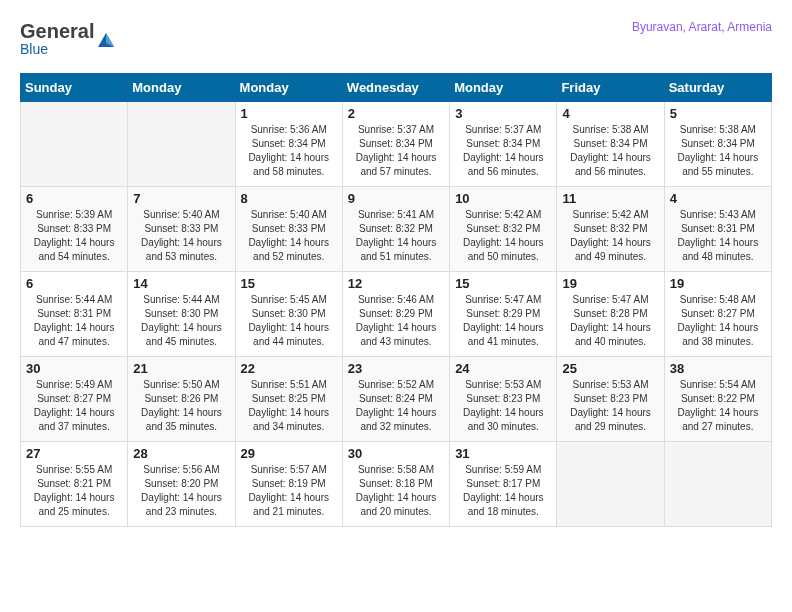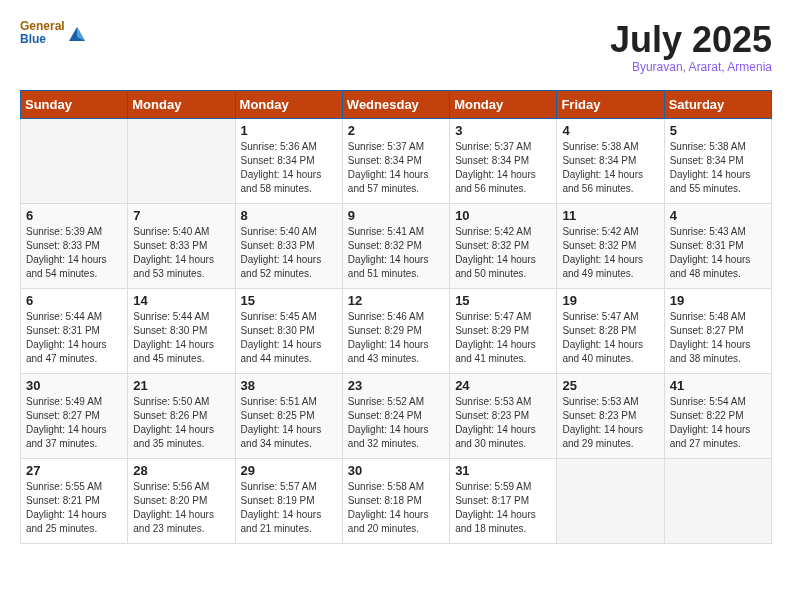--- a/index.html
+++ b/index.html
@@ -19,27 +19,27 @@
     .logo {
       display: flex;
       align-items: center;
     }
     .logo-text {
       display: flex;
       flex-direction: column;
       line-height: 1.1;
     }
     .logo-general {
-      font-size: 12px;
-      font-weight: bold;
-      color: #a16207;
+      font-size: 20px;
+      font-weight: bold;
+      color: #404040;
     }
     .logo-blue {
-      font-size: 12px;
-      font-weight: bold;
+      font-size: 14px;
+      font-weight: normal;
       color: #1a5fa8;
     }
     .logo-icon {
       width: 20px;
       height: 20px;
       margin-left: 2px;
     }
     .title-block {
       text-align: right;
     }
@@ -52,21 +52,21 @@
     .location {
       font-size: 12px;
       color: #8b5cf6;
     }
     .calendar {
       width: 100%;
       border-collapse: collapse;
       border: 1px solid #ccc;
     }
     .calendar th {
-      background-color: #c2410c;
+      background-color: #0369a1;
       color: #fff;
       font-size: 13px;
       font-weight: bold;
       padding: 6px 4px;
       text-align: left;
       border: 1px solid #1a5fa8;
     }
     .calendar td {
       vertical-align: top;
       padding: 4px 5px;
@@ -88,41 +88,41 @@
       font-size: 13px;
       font-weight: bold;
       color: #222;
       display: block;
       margin-bottom: 2px;
     }
     .day-info {
       font-size: 10px;
       color: #333;
       line-height: 1.4;
+      text-align: center;
     }
     .empty-cell {
       background: #f5f5f5 !important;
     }
   </style>
 </head>
 <body>
 
 <div class="header">
   <div class="logo">
     <div class="logo-text">
       <span class="logo-general">General</span>
       <span class="logo-blue">Blue</span>
     </div>
     <svg class="logo-icon" viewBox="0 0 20 20">
       <polygon points="2,18 10,4 18,18" fill="#1a5fa8"></polygon>
       <polygon points="10,4 18,18 10,14" fill="#4a9fd4"></polygon>
     </svg>
   </div>
   <div class="title-block">
-    <div class="month-year">July 2025</div>
     <div class="location">Byuravan, Ararat, Armenia</div>
   </div>
 </div>
 
 <table class="calendar">
   <thead>
     <tr>
     <th>Sunday</th>
         <th>Monday</th>
         <th>Monday</th>
@@ -220,37 +220,37 @@
       <tr>
         <td>
           <span class="day-number">30</span>
           <div class="day-info">Sunrise: 5:49 AM<br>Sunset: 8:27 PM<br>Daylight: 14 hours and 37 minutes.</div>
         </td>
         <td>
           <span class="day-number">21</span>
           <div class="day-info">Sunrise: 5:50 AM<br>Sunset: 8:26 PM<br>Daylight: 14 hours and 35 minutes.</div>
         </td>
         <td>
-          <span class="day-number">38</span>
+          <span class="day-number">22</span>
           <div class="day-info">Sunrise: 5:51 AM<br>Sunset: 8:25 PM<br>Daylight: 14 hours and 34 minutes.</div>
         </td>
         <td>
           <span class="day-number">23</span>
           <div class="day-info">Sunrise: 5:52 AM<br>Sunset: 8:24 PM<br>Daylight: 14 hours and 32 minutes.</div>
         </td>
         <td>
           <span class="day-number">24</span>
           <div class="day-info">Sunrise: 5:53 AM<br>Sunset: 8:23 PM<br>Daylight: 14 hours and 30 minutes.</div>
         </td>
         <td>
           <span class="day-number">25</span>
           <div class="day-info">Sunrise: 5:53 AM<br>Sunset: 8:23 PM<br>Daylight: 14 hours and 29 minutes.</div>
         </td>
         <td>
-          <span class="day-number">41</span>
+          <span class="day-number">38</span>
           <div class="day-info">Sunrise: 5:54 AM<br>Sunset: 8:22 PM<br>Daylight: 14 hours and 27 minutes.</div>
         </td>
       </tr>
       <tr>
         <td>
           <span class="day-number">27</span>
           <div class="day-info">Sunrise: 5:55 AM<br>Sunset: 8:21 PM<br>Daylight: 14 hours and 25 minutes.</div>
         </td>
         <td>
           <span class="day-number">28</span>

